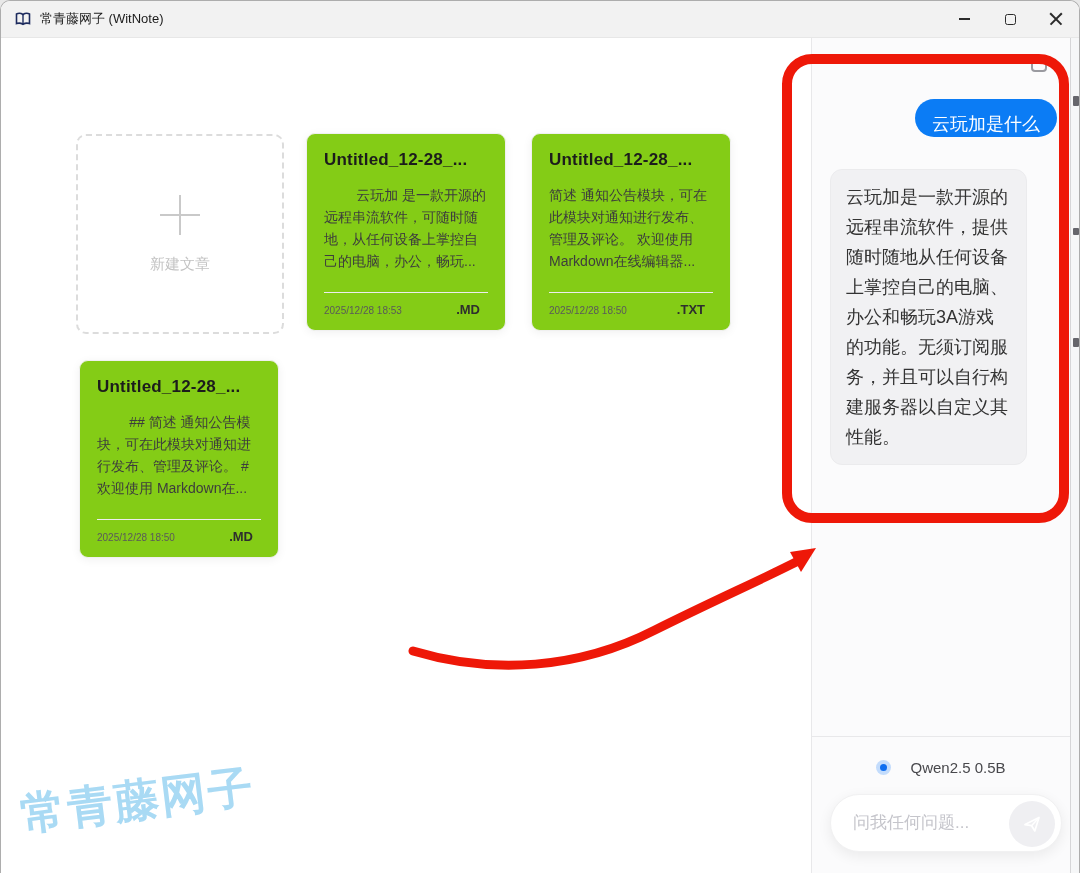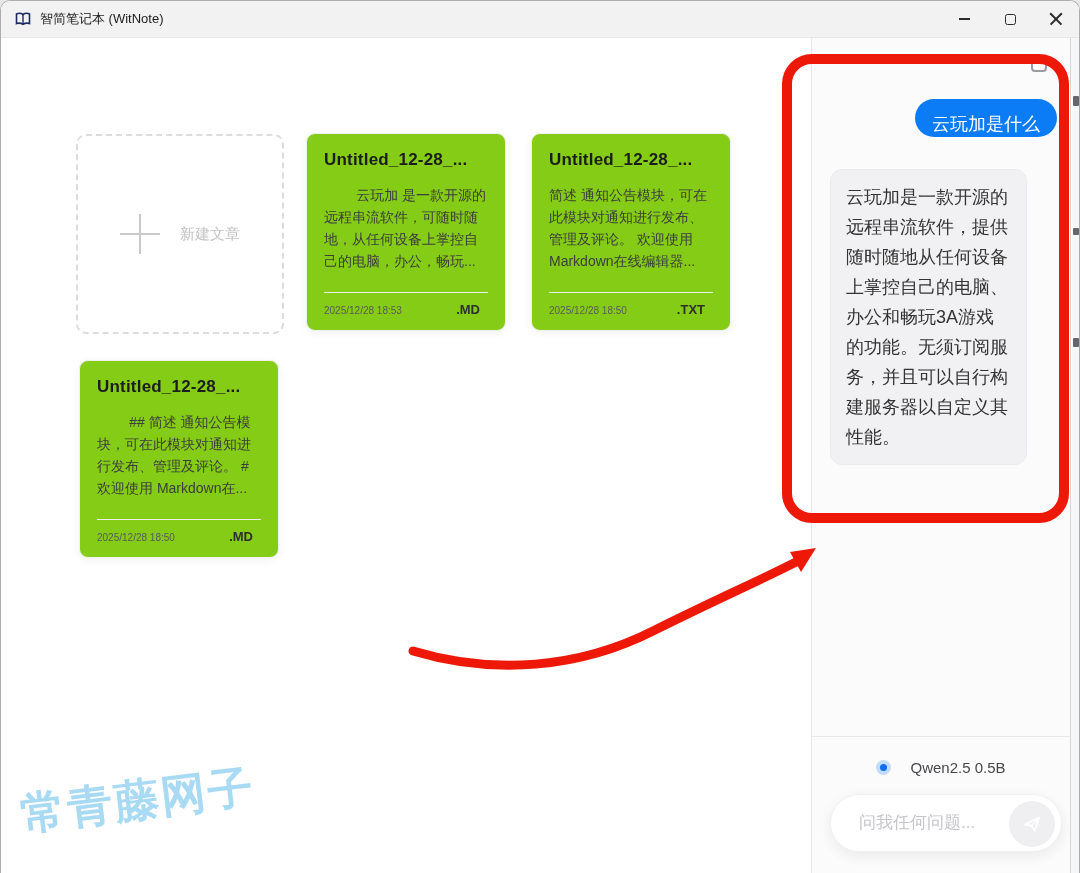--- a/index.html
+++ b/index.html
@@ -21,21 +21,21 @@
   .glyph-max{ width:11px; height:11px; border:1.5px solid #2b2b2b; border-radius:2.5px; }
   .glyph-close{ position:relative; width:14px; height:14px; }
   .glyph-close:before,.glyph-close:after{
     content:""; position:absolute; left:-1px; top:6px; width:16px; height:1.5px; background:#2b2b2b;
   }
   .glyph-close:before{ transform:rotate(45deg);} .glyph-close:after{ transform:rotate(-45deg);}
   
   .new-card{
     position:absolute; left:75px; top:133px; width:208px; height:200px;
     border:2px dashed #dcdcdc; border-radius:10px; background:#fff;
-    display:flex; flex-direction:row; align-items:center; justify-content:center; gap:20px;
+    display:flex; flex-direction:column; align-items:center; justify-content:center; gap:20px;
   }
   .plus-icon{ position:relative; width:40px; height:40px; }
   .plus-icon:before{ content:""; position:absolute; left:0; top:19px; width:40px; height:2px; background:#c9c9c9; }
   .plus-icon:after{ content:""; position:absolute; left:19px; top:0; width:2px; height:40px; background:#c9c9c9; }
   .new-card-label{ font-size:15px; color:#c3c3c3; }
   .note-card{
     position:absolute; width:200px; height:198px; background:#84cc16;
     border:1px solid #f0f0f0; border-radius:9px; box-shadow:0 2px 10px rgba(0,0,0,.06);
     padding:16px 17px 13px; display:flex; flex-direction:column;
   }
@@ -78,21 +78,21 @@
     width:15px; height:15px; border-radius:50%; background:#c3dcfc;
     display:flex; align-items:center; justify-content:center;
   }
   .radio-inner{ width:7px; height:7px; border-radius:50%; background:#0f6ef0; }
   .model-label{ font-size:15px; color:#48484c; }
   .input-pill{
     position:absolute; left:18px; top:756px; width:232px; height:58px; background:#fff;
     border:1px solid #f1f1f2; border-radius:29px; box-shadow:0 4px 14px rgba(0,0,0,.07);
   }
   .chat-input{
-    position:absolute; left:28px; top:0; width:150px; height:100%; border:none; outline:none;
+    position:absolute; left:22px; top:0; width:150px; height:100%; border:none; outline:none;
     background:transparent; font-size:17px; color:#7f1d1d; font-family:"Liberation Sans",sans-serif;
   }
   .chat-input::placeholder{ color:#c5c5cb; }
   .send-btn{
     position:absolute; right:6px; top:6px; width:46px; height:46px; border-radius:50%;
     background:#efeff2; display:flex; align-items:center; justify-content:center;
   }
   
   .right-strip{
     position:absolute; left:1069px; top:37px; width:11px; height:836px;
@@ -116,21 +116,21 @@
 
 <div id="window">
 
   <div class="titlebar">
     <span class="app-icon">
       <svg width="16" height="16" viewBox="0 0 16 16">
         <path d="M1.5 3 C3.6 1.9 6.1 2.2 8 3.5 C9.9 2.2 12.4 1.9 14.5 3 L14.5 12.6 C12.4 11.8 9.9 12.1 8 13.3 C6.1 12.1 3.6 11.8 1.5 12.6 Z" fill="none" stroke="#1d2b5e" stroke-width="1.6"></path>
         <line x1="8" y1="3.5" x2="8" y2="13.2" stroke="#1d2b5e" stroke-width="1.4"></line>
       </svg>
     </span>
-    <span class="title-text">智简笔记本 (WitNote)</span>
+    <span class="title-text">常青藤网子 (WitNote)</span>
     <div class="win-controls">
       <div class="win-btn">
           <span class="glyph-min"></span>
         </div>
       <div class="win-btn">
           <span class="glyph-max"></span>
         </div>
       <div class="win-btn">
           <span class="glyph-close"></span>
         </div>

